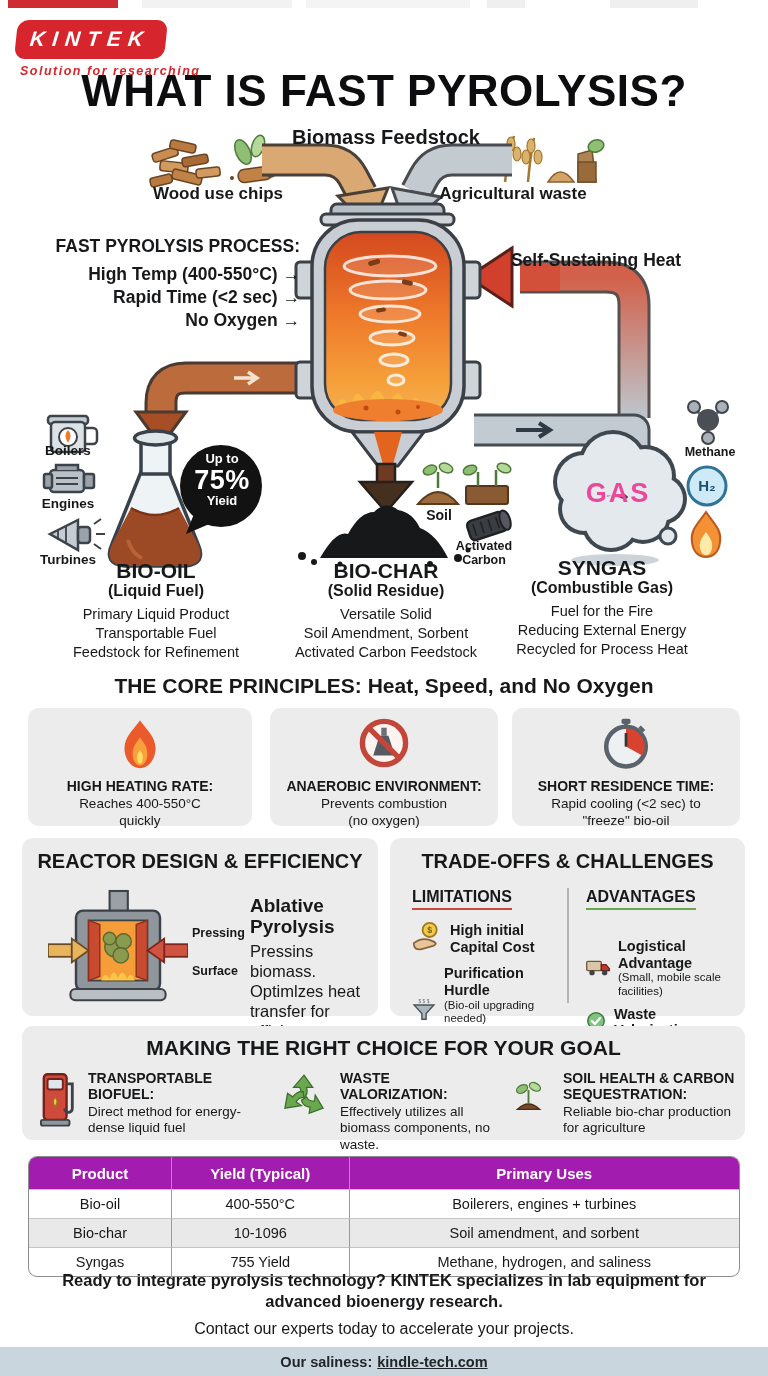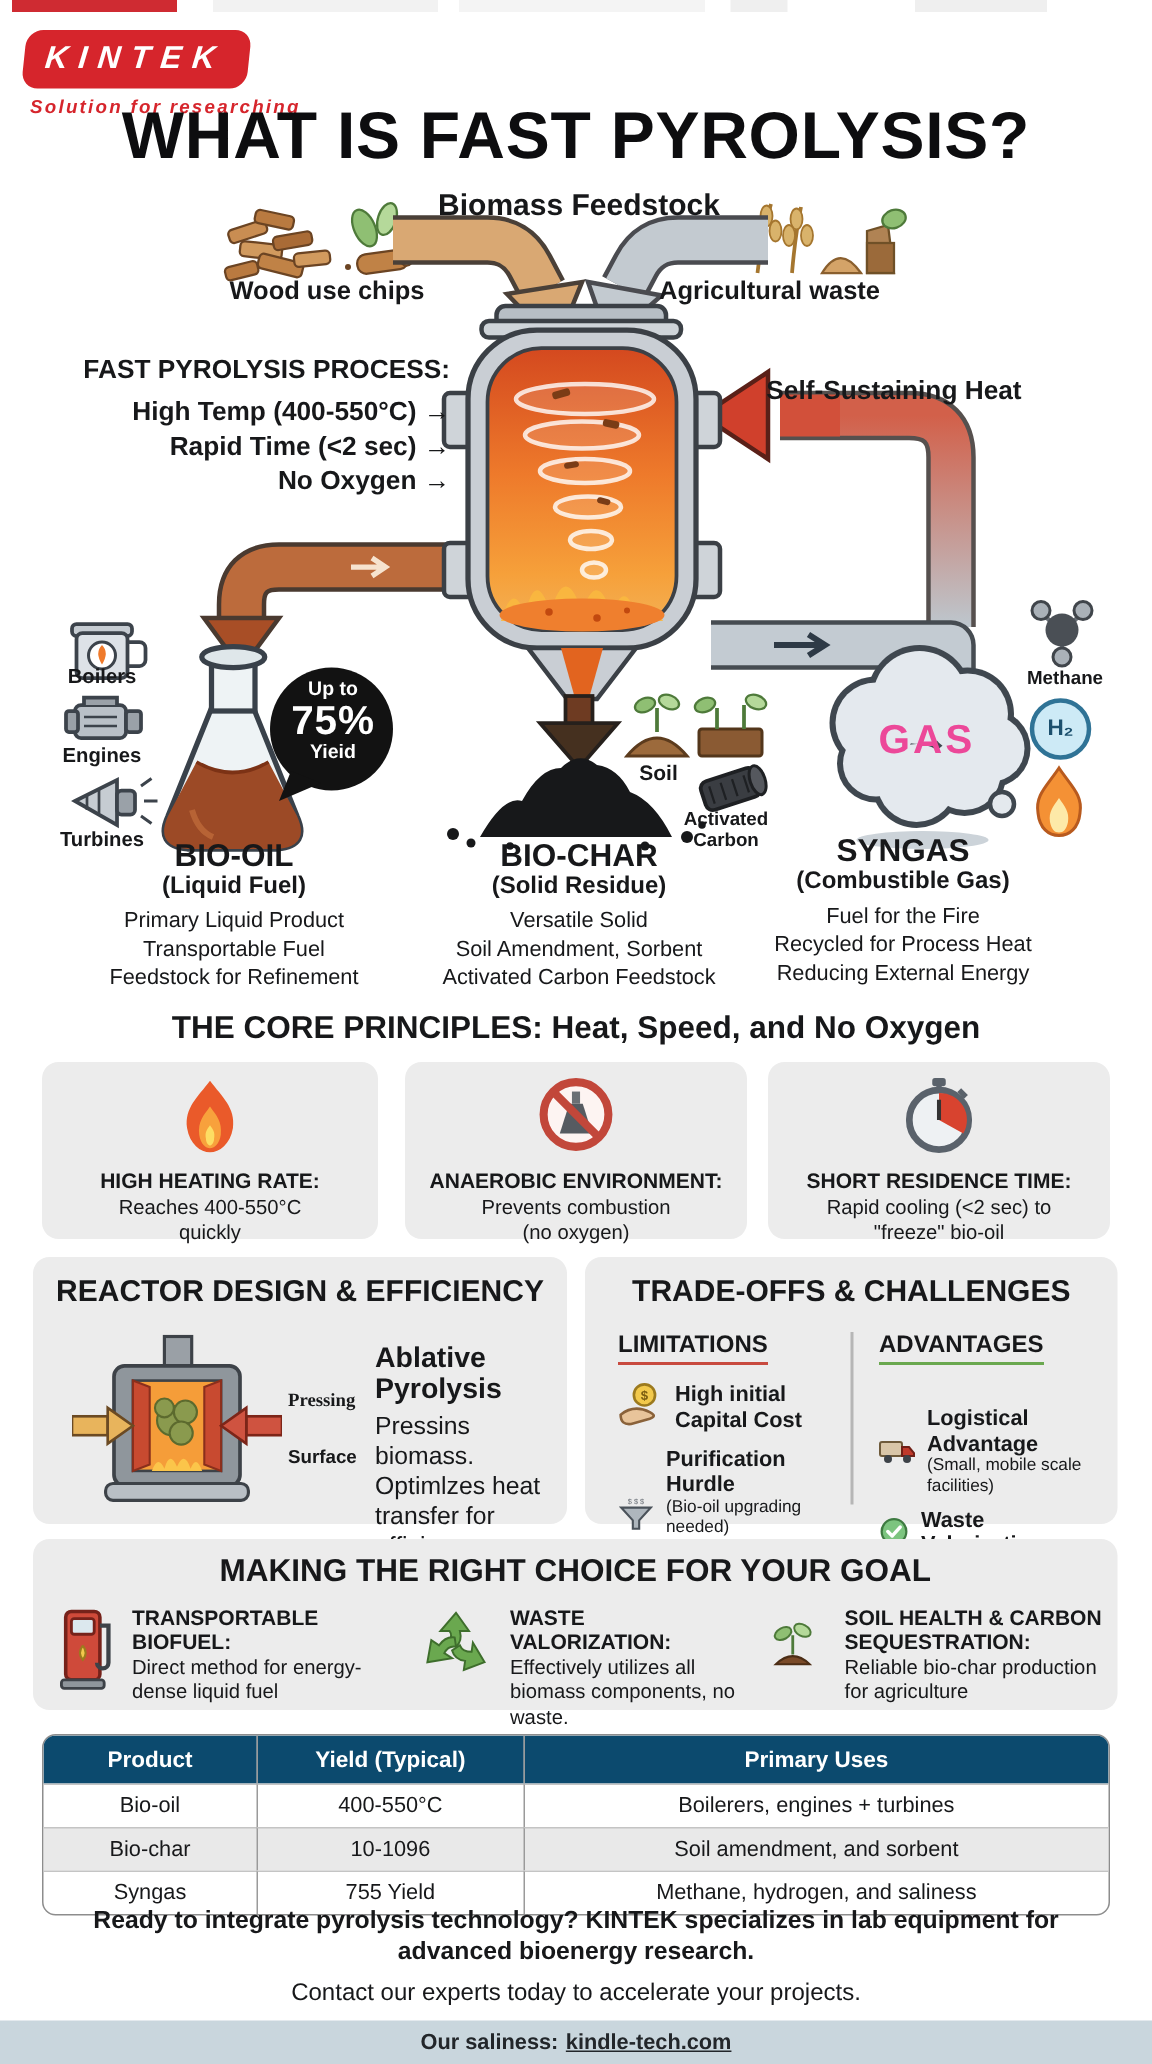--- a/index.html
+++ b/index.html
@@ -40,21 +40,21 @@
   .rd-body{font-size:16.5px;font-weight:500;line-height:1.22;margin-top:3px;}
   .rd-mini{font-size:12.5px;font-weight:600;}
   .to-col-head{font-size:16px;font-weight:800;display:inline-block;padding-bottom:2px;}
   .to-item-t{font-size:14.5px;font-weight:800;line-height:1.15;}
   .to-item-s{font-size:11.5px;font-weight:500;line-height:1.15;}
   .ch-head{font-size:14px;font-weight:800;line-height:1.15;}
   .ch-body{font-size:13.5px;font-weight:500;line-height:1.2;margin-top:2px;}
   
   .ptable{left:28px;top:1156px;width:712px;border:1.5px solid #8d8d8d;border-radius:9px;overflow:hidden;
           border-collapse:separate;border-spacing:0;}
-  .ptable .hrow{background:#0c4a6e;color:#fff;}
+  .ptable .hrow{background:#a21caf;color:#fff;}
   .ptable th{font-size:15px;font-weight:700;height:30px;}
   .ptable td{font-size:14.5px;font-weight:500;height:26px;text-align:center;border-top:1px solid #c4c4c4;}
   .ptable th,.ptable td{border-left:1px solid #9a9a9a;}
   .ptable th:first-child,.ptable td:first-child{border-left:none;}
   .ptable tr.alt{background:#e9e9e9;}
   .foot-cta{left:40px;top:1270px;width:688px;font-size:16.5px;font-weight:800;line-height:1.28;}
   .foot-contact{left:40px;top:1320px;width:688px;font-size:16px;font-weight:500;}
   .foot-bar{left:0;top:1347px;width:768px;height:29px;background:#c9d6dd;display:flex;align-items:center;justify-content:center;
             font-size:14.5px;font-weight:600;gap:5px;color:#22262a;}
   .foot-bar a{color:#22262a;}
@@ -341,22 +341,22 @@
     <div class="prod-name">BIO-CHAR</div>
     <div class="prod-sub">(Solid Residue)</div>
     <div class="prod-line">Versatile Solid</div>
     <div class="prod-line">Soil Amendment, Sorbent</div>
     <div class="prod-line">Activated Carbon Feedstock</div>
   </div>
   <div class="abs ctr" style="left:488px;top:557px;width:228px;">
     <div class="prod-name">SYNGAS</div>
     <div class="prod-sub">(Combustible Gas)</div>
     <div class="prod-line">Fuel for the Fire</div>
+    <div class="prod-line">Reducing External Energy</div>
     <div class="prod-line">Recycled for Process Heat</div>
-    <div class="prod-line">Reducing External Energy</div>
   </div>
 
   <div class="abs ctr sec-title" style="left:64px;top:674px;width:640px;font-size:21px;">THE CORE PRINCIPLES: Heat, Speed, and No Oxygen</div>
 
   <div class="abs card ctr" style="left:28px;top:708px;width:224px;height:118px;">
     <svg width="54" height="54" viewBox="0 0 60 60" style="margin-top:8px;">
       <path d="M30,5 C39,17 49,25 47,40 C45,52 37,58 30,58 C23,58 15,52 13,40 C11,25 21,17 30,5 Z" fill="#ea5a2a"></path>
       <path d="M30,24 C35,31 39,35 38,45 C37,52 33,55 30,55 C27,55 23,52 22,45 C21,35 25,31 30,24 Z" fill="#f8a13c"></path>
       <path d="M30,38 C32,41 34,43 33,48 C33,51 31,53 30,53 C29,53 27,51 27,48 C26,43 28,41 30,38 Z" fill="#fdde63"></path>
     </svg>
@@ -402,21 +402,21 @@
           <circle cx="108" cy="72" r="11"></circle>
           <circle cx="104" cy="92" r="11"></circle>
           <circle cx="88" cy="68" r="9"></circle>
       </g>
       <rect x="32" y="140" width="136" height="16" rx="7" fill="#b9bfc5" stroke="#3d4248" stroke-width="3"></rect>
       <rect x="0" y="76" width="34" height="18" fill="#e8b45c" stroke="#6b4a23" stroke-width="2.5"></rect>
       <polygon points="34,68 34,102 58,85" fill="#e8b45c" stroke="#6b4a23" stroke-width="2.5"></polygon>
       <rect x="166" y="76" width="34" height="18" fill="#cf5340" stroke="#7c2518" stroke-width="2.5"></rect>
       <polygon points="166,68 166,102 142,85" fill="#cf5340" stroke="#7c2518" stroke-width="2.5"></polygon>
     </svg>
-    <div class="abs rd-mini" style="left:170px;top:88px;font-family:Liberation Serif, serif;">Pressing</div>
+    <div class="abs rd-mini" style="left:170px;top:88px;">Pressing</div>
     <div class="abs rd-mini" style="left:170px;top:126px;">Surface</div>
     <div class="abs" style="left:228px;top:58px;width:122px;">
       <div class="rd-head">Ablative Pyrolysis</div>
       <div class="rd-body">Pressins biomass. Optimlzes heat transfer for efficiency</div>
     </div>
   </div>
 
   <div class="abs card" style="left:390px;top:838px;width:355px;height:178px;">
     <div class="ctr rd-title" style="margin-top:12px;">TRADE-OFFS &amp; CHALLENGES</div>
     <div class="abs" style="left:177px;top:50px;width:1.5px;height:115px;background:#b6b6b6;"></div>

